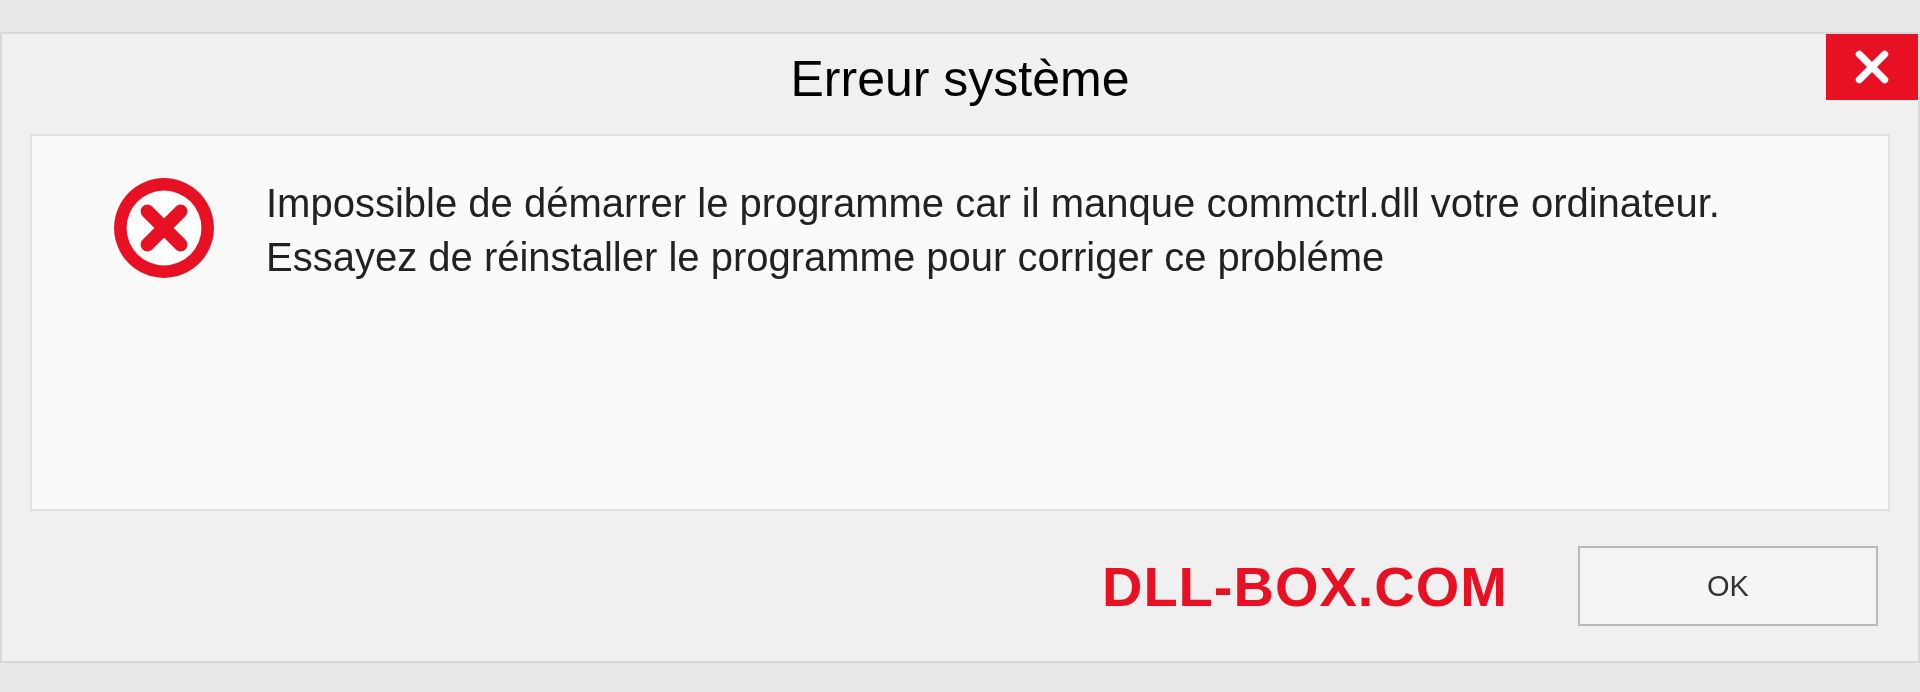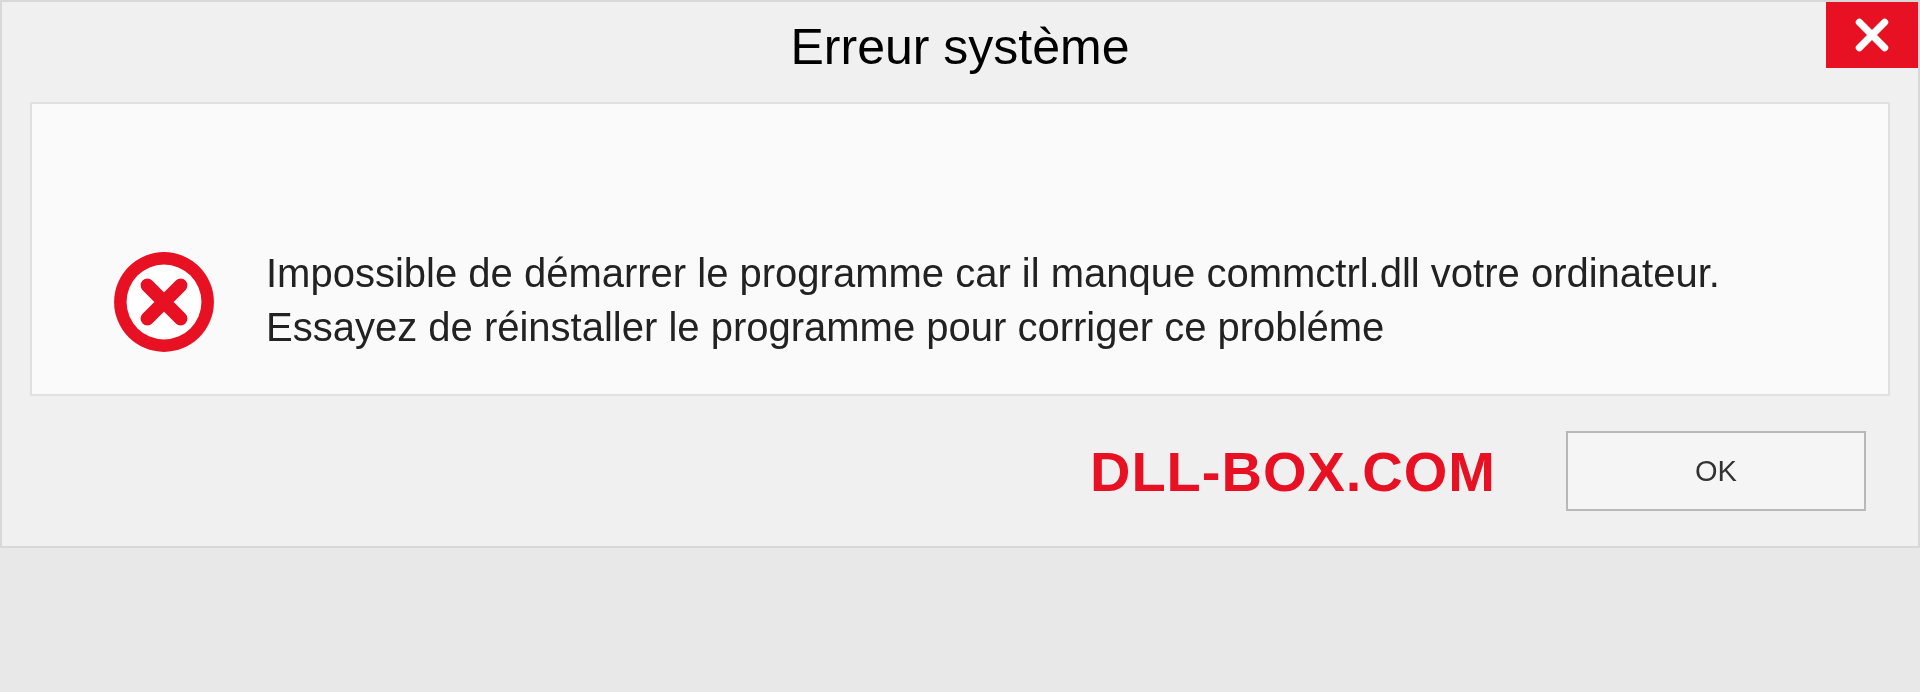--- a/index.html
+++ b/index.html
@@ -11,26 +11,27 @@
     body {
       font-family: "Segoe UI", Tahoma, Arial, sans-serif;
       background: #e8e8e8;
       width: 1920px;
       height: 692px;
       overflow: hidden;
     }
     
     .dialog {
       width: 1920px;
-      height: 548px;
+      height: 631px;
       background: #f0f0f0;
       border: 2px solid #d8d8d8;
       position: relative;
       display: flex;
       flex-direction: column;
+      margin-top: 32px;
     }
     
     .titlebar {
       height: 90px;
       display: flex;
       align-items: center;
       justify-content: center;
       position: relative;
       background: #f0f0f0;
     }
@@ -59,21 +60,21 @@
       width: 38px;
       height: 38px;
     }
     
     .content-area {
       margin: 10px 28px 0 28px;
       background: #fafafa;
       border: 2px solid #e0e0e0;
       flex: 1;
       display: flex;
-      align-items: flex-end;
+      align-items: flex-start;
       padding: 40px 60px 40px 80px;
       gap: 50px;
     }
     
     .error-icon {
       flex-shrink: 0;
       width: 104px;
       height: 104px;
     }
     
@@ -82,21 +83,21 @@
       line-height: 1.35;
       color: #222;
       font-weight: 400;
     }
     
     .footer {
       height: 150px;
       display: flex;
       align-items: center;
       justify-content: flex-end;
-      padding: 0 52px 0 0;
+      padding: 0 40px 0 0;
       gap: 70px;
     }
     
     .watermark {
       font-size: 56px;
       font-weight: 800;
       color: #e81123;
       letter-spacing: 1px;
       font-family: Arial, sans-serif;
     }

